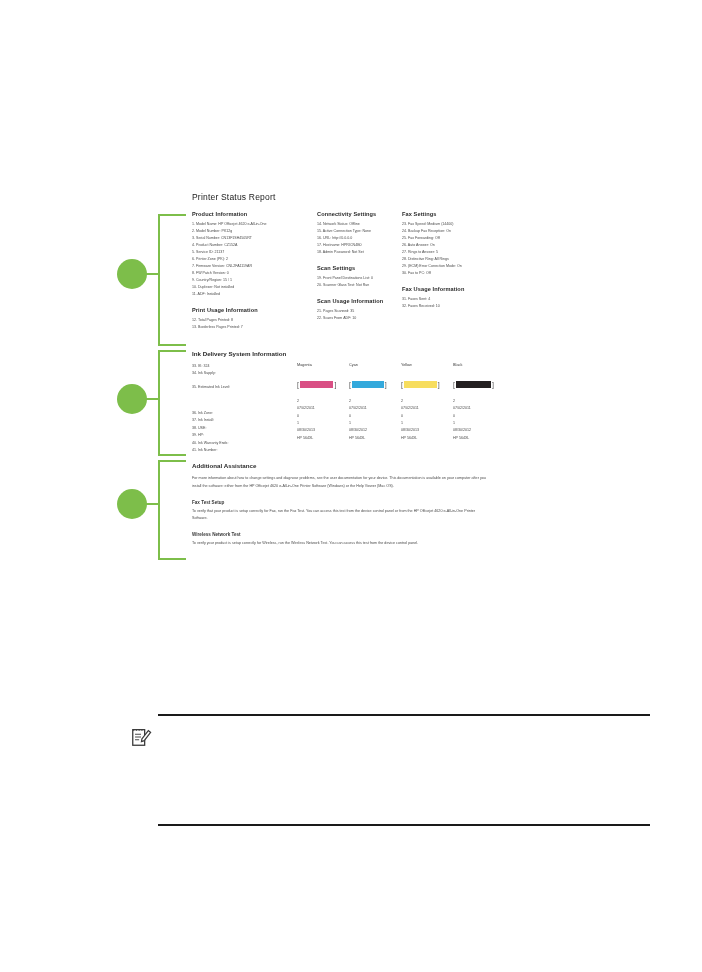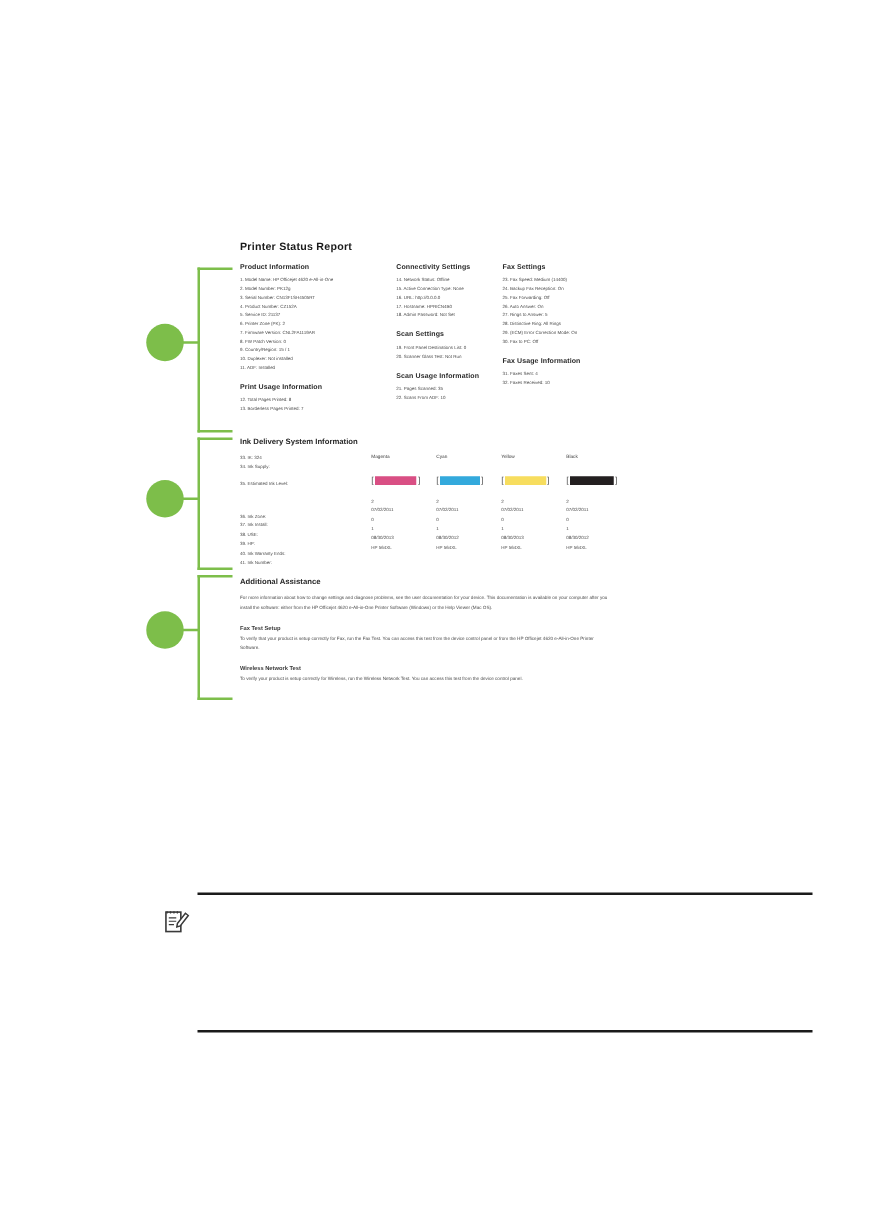--- a/index.html
+++ b/index.html
@@ -20,21 +20,21 @@
   .s1{left:146px;top:273px;width:14px;}
   .s2{left:146px;top:398px;width:14px;}
   .s3{left:146px;top:503px;width:14px;}
   .dot{position:absolute;width:30px;height:30px;border-radius:50%;background:#7dbe4a;}
   .d1{left:117px;top:259px;}
   .d2{left:117px;top:384px;}
   .d3{left:117px;top:489px;}
 
   
   .report{position:absolute;left:192px;top:192px;width:320px;}
-  .rep-title{font-size:8.5px;font-weight:bold;color:#1b1b1b;letter-spacing:.2px;margin-bottom:9px;}
+  .rep-title{font-size:8.5px;font-weight:normal;color:#1b1b1b;letter-spacing:.2px;margin-bottom:9px;}
   .cols{display:flex;gap:0;}
   .col{}
   .col-a{width:125px;}
   .col-b{width:85px;}
   .col-c{width:110px;}
   .sec-h{font-size:5.6px;font-weight:bold;color:#2a2a2a;margin:0 0 4px 0;letter-spacing:.1px;}
   .sec{margin-bottom:9px;}
   .ln{font-size:3.6px;color:#4a4a4a;line-height:1.95;white-space:nowrap;transform:scaleY(1);}
 
   

